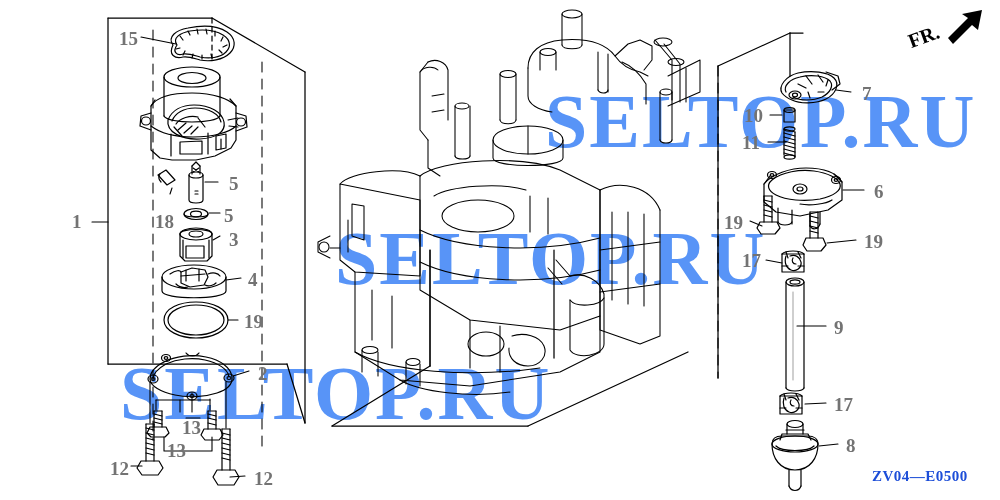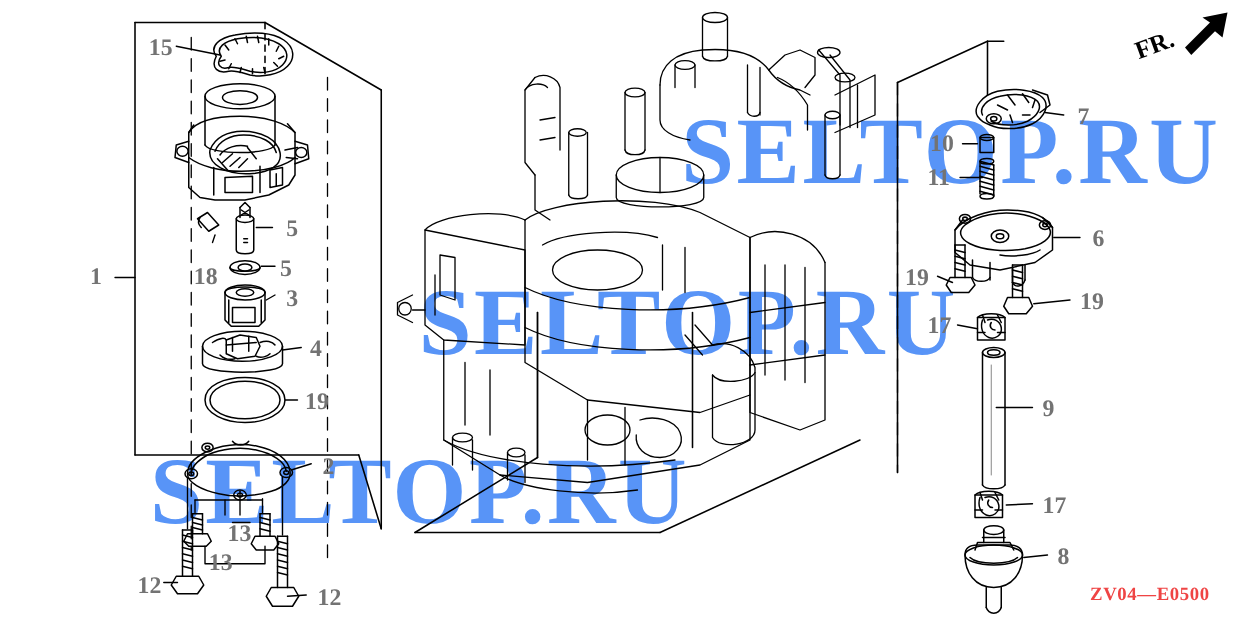--- a/index.html
+++ b/index.html
@@ -37,21 +37,21 @@
     line-height:1;
     white-space:nowrap;
   }
   .diagcode {
     position:absolute;
     left:872px; top:468px;
     font-family:"Liberation Serif", serif;
     font-weight:bold;
     font-size:15px;
     letter-spacing:.5px;
-    color:#ef4444;
+    color:#1d4ed8;
   }
   .frlabel {
     position:absolute;
     left:913px; top:30px;
     font-family:"Liberation Serif", serif;
     font-weight:bold;
     font-size:20px;
     color:#000;
     transform:rotate(-20deg);
     transform-origin:left bottom;

